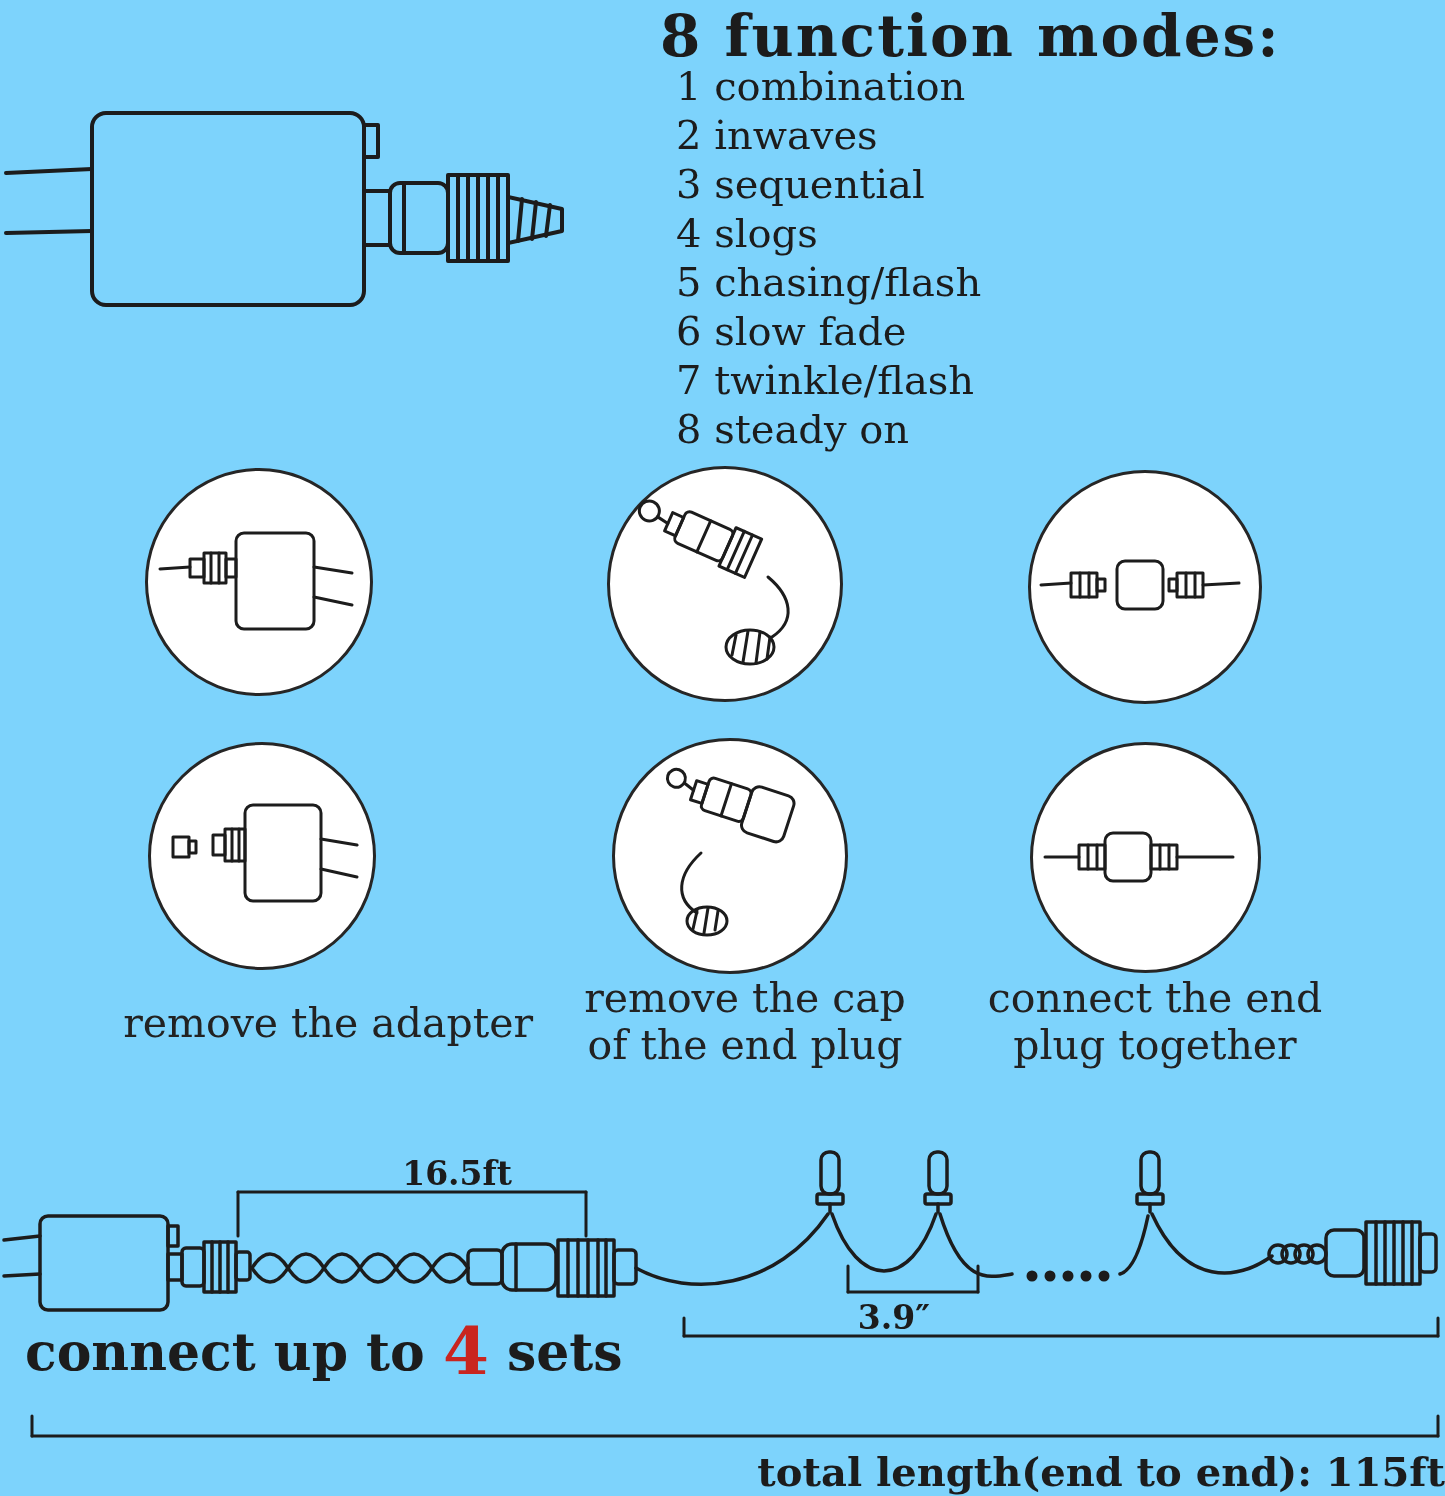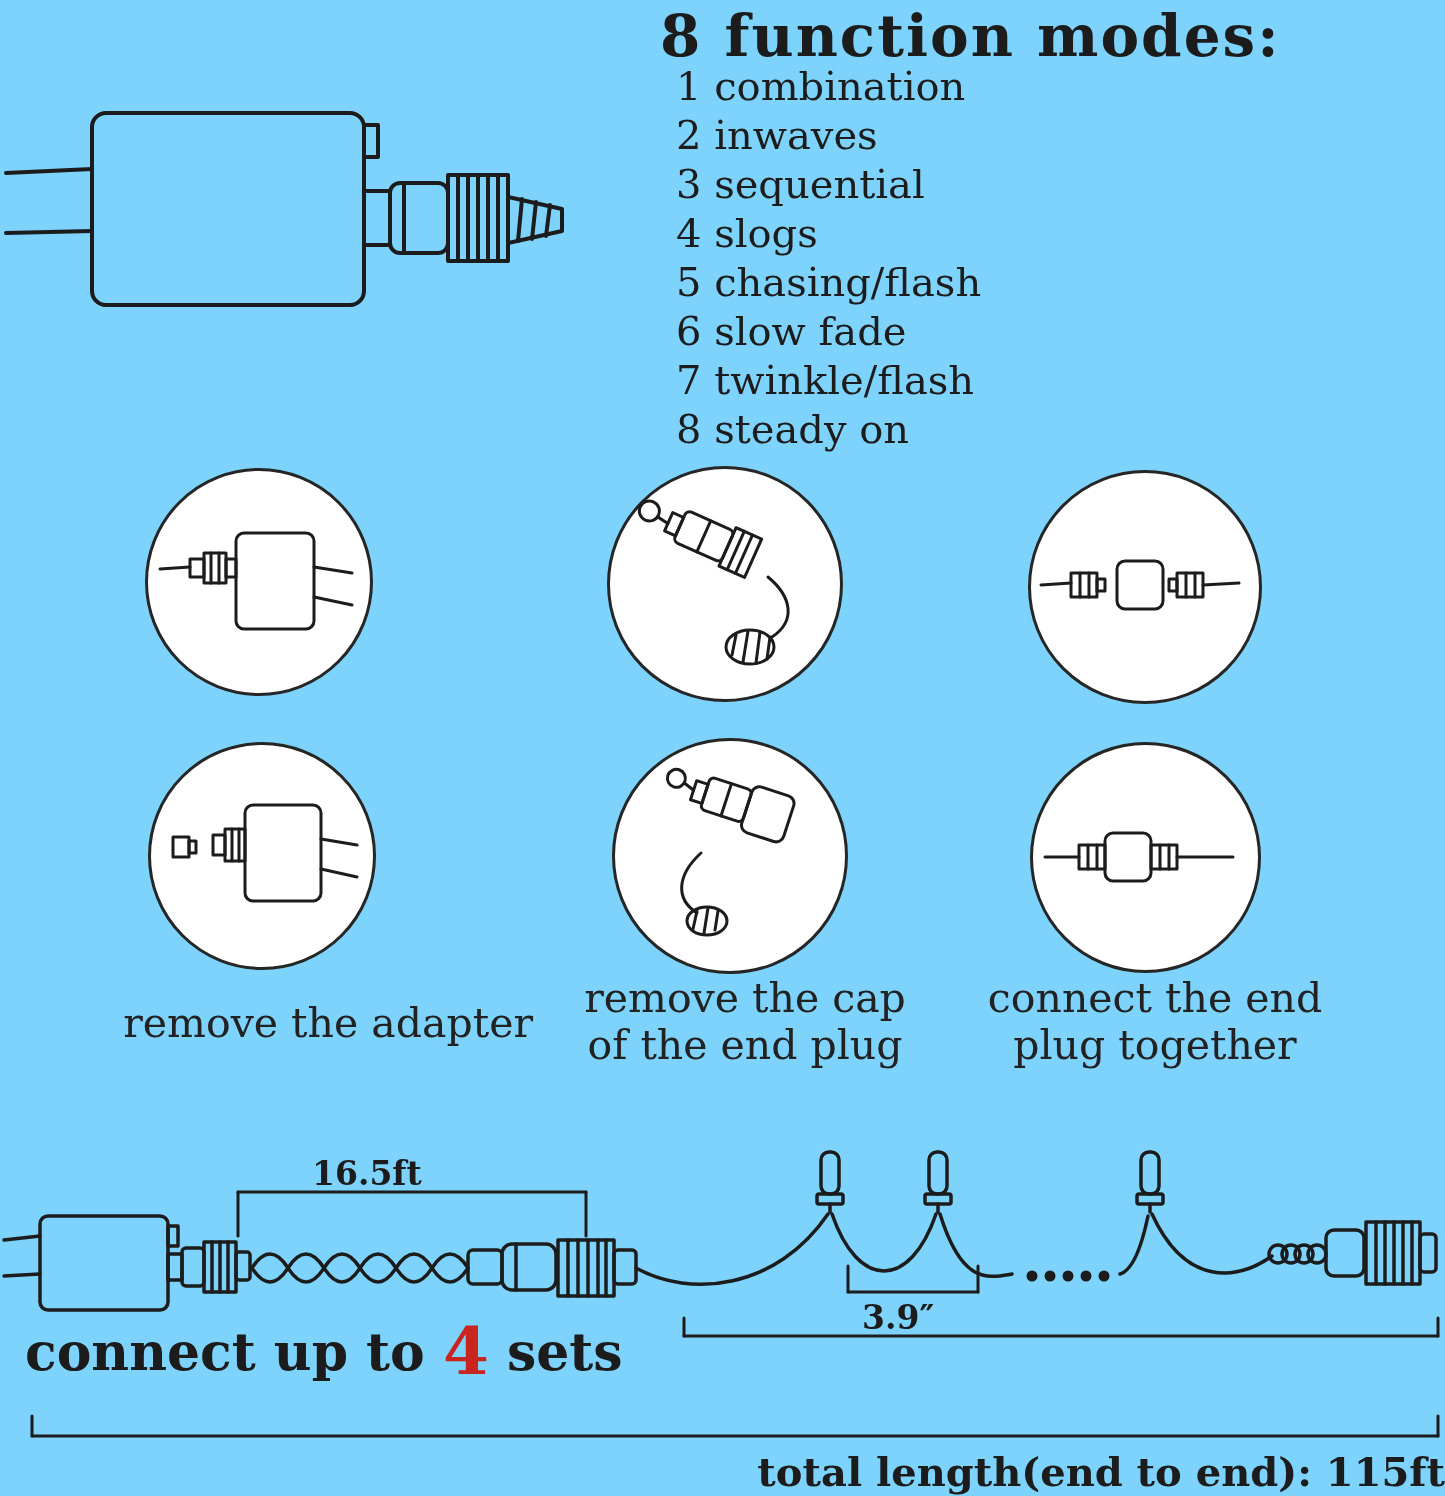--- a/index.html
+++ b/index.html
@@ -7,21 +7,21 @@
           font-family:"DejaVu Serif",serif;color:#1c1c1c;padding-left:16px;}
   .abs{position:absolute;}
   svg{stroke:#1c1c1c;fill:none;stroke-linecap:round;stroke-linejoin:round;}
   .w4{stroke-width:4;}
   .w3{stroke-width:3;}
   .dot{fill:#1c1c1c;stroke:none;}
   .circle{position:absolute;border:3px solid #262626;border-radius:50%;background:#fff;}
   .title{font-size:58px;font-weight:700;letter-spacing:2px;white-space:nowrap;}
   .mode-line{font-size:40px;line-height:49px;white-space:nowrap;}
   .caption{font-size:41px;text-align:center;line-height:47px;color:#222;}
-  .measure{font-size:33px;font-weight:700;text-align:left;}
+  .measure{font-size:33px;font-weight:700;text-align:right;}
   .connect-note{font-size:52px;font-weight:700;white-space:nowrap;}
   .connect-note .count{font-size:66px;font-weight:700;color:#c9251f;vertical-align:-4px;}
   .total-label{font-size:40px;font-weight:700;text-align:right;width:1445px;}
 </style>
 </head>
 <body>
 
 <div class="canvas">
 
   <svg class="abs w4" style="left:0;top:95px;" width="600" height="240" viewBox="0 0 600 240">
@@ -244,21 +244,21 @@
     </g>
 
     <g stroke-width="3">
       <line x1="32" y1="296" x2="1438" y2="296"></line>
       <line x1="32" y1="276" x2="32" y2="296"></line>
       <line x1="1438" y1="276" x2="1438" y2="296"></line>
     </g>
   </svg>
 
   <div class="abs measure" style="left:312px;top:1154px;width:200px;">16.5ft</div>
-  <div class="abs measure" style="left:862px;top:1298px;width:130px;">3.9″</div>
+  <div class="abs measure" style="left:800px;top:1298px;width:130px;">3.9″</div>
 
   <div class="abs connect-note" style="left:25px;top:1312px;">
     <span>connect up to </span><span class="count">4</span><span> sets</span>
   </div>
 
   <div class="abs total-label" style="left:0;top:1448px;">total length(end to end): 115ft</div>
 
 </div>
 
 </body></html>

